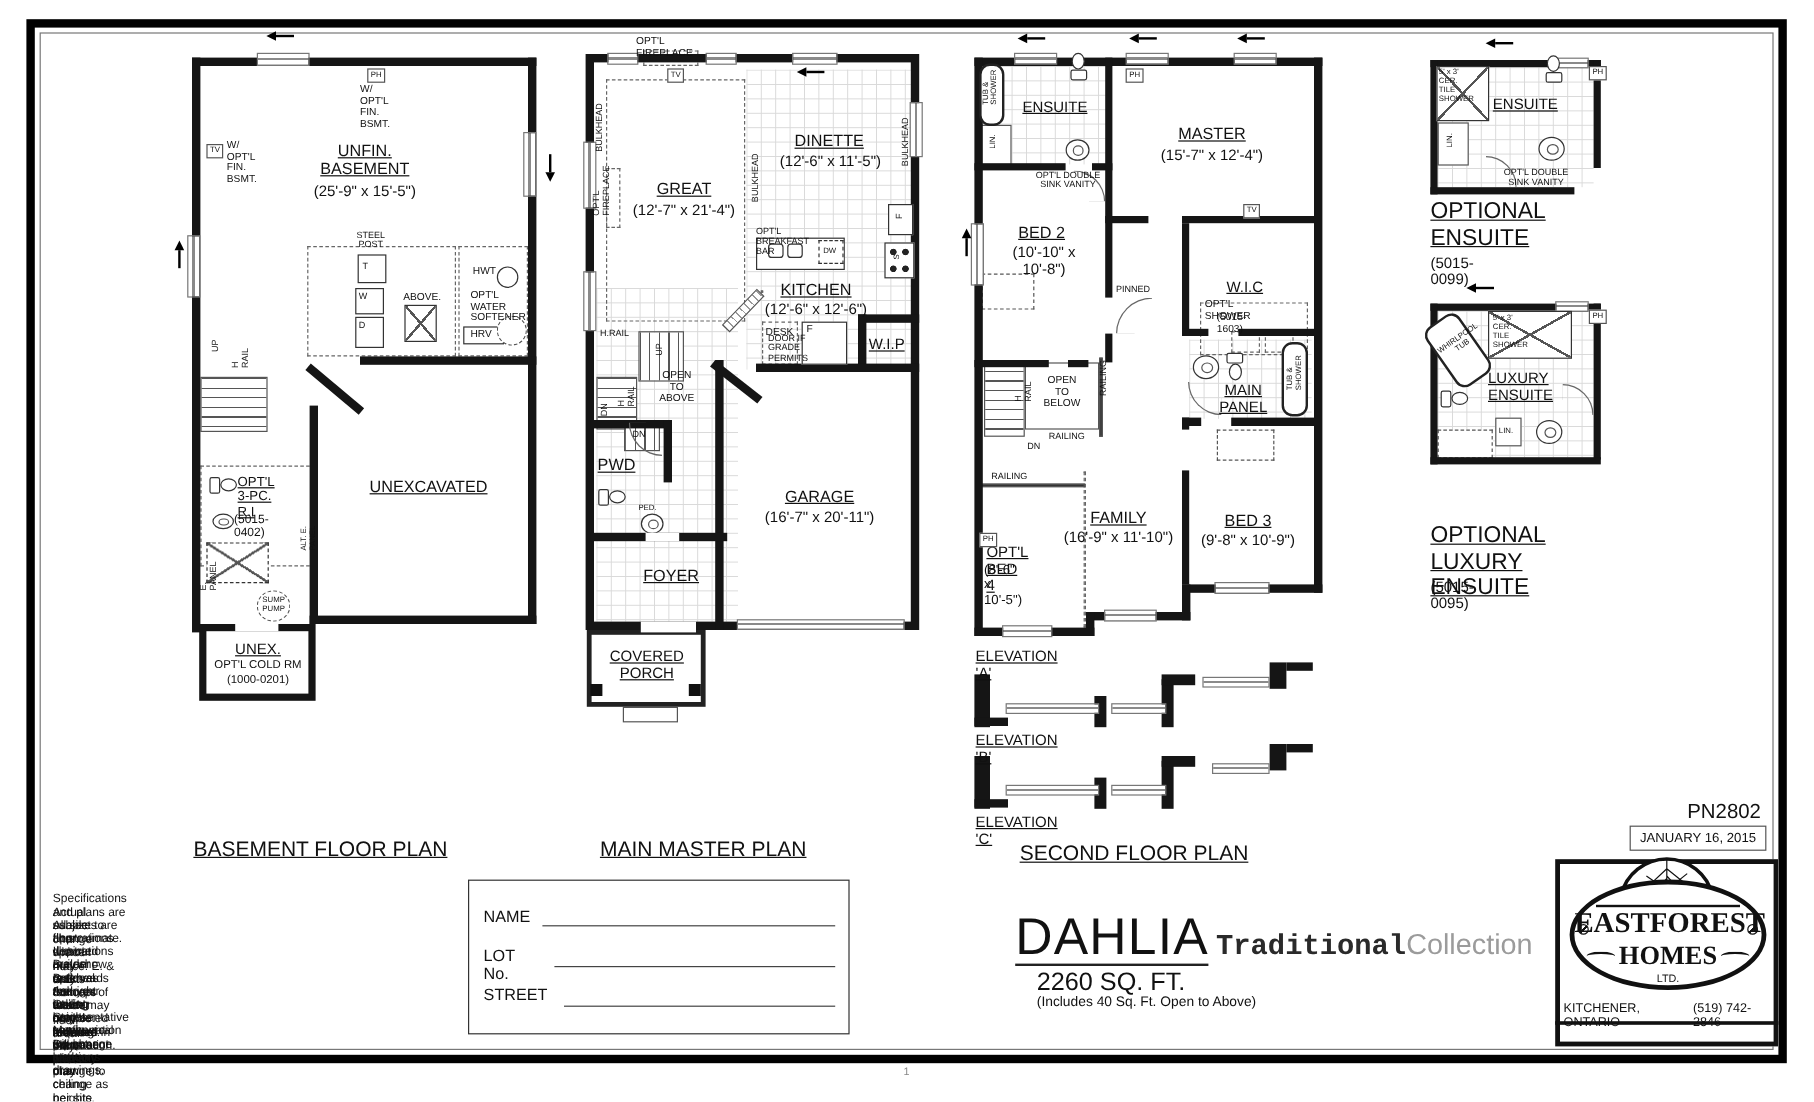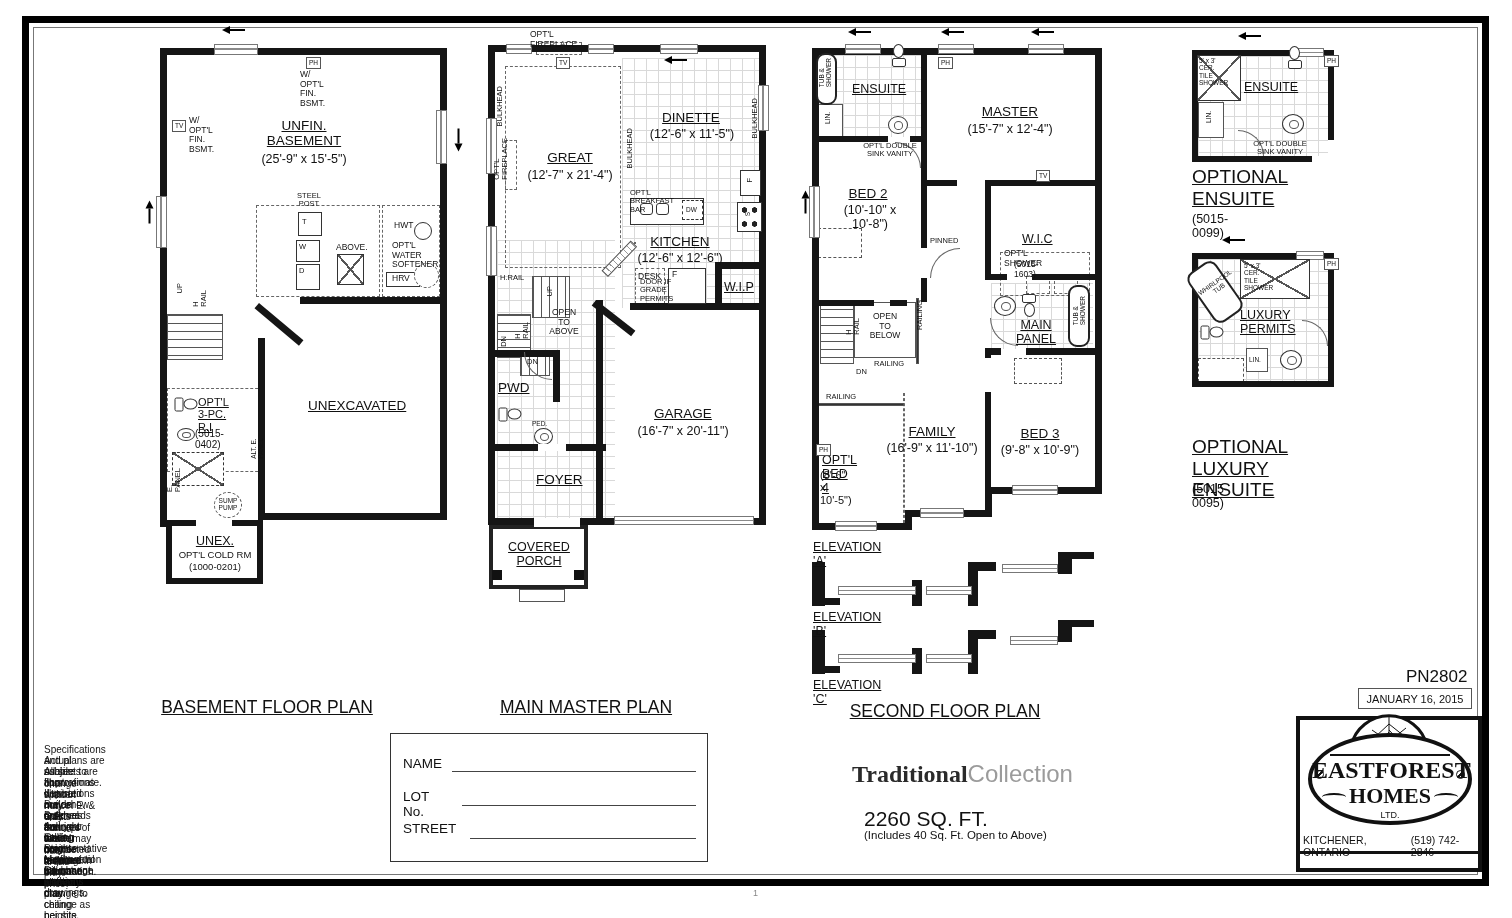--- a/index.html
+++ b/index.html
@@ -415,21 +415,21 @@
     <div class="mk" style="left:1324px;top:258px">PH</div>
     <div class="tile" style="left:1198px;top:259px;width:130px;height:122px"></div>
     <div class="tub" style="left:1198px;top:262px;width:34px;height:60px;transform:rotate(-35deg);transform-origin:center;"></div>
     <div class="lbl s6 c" style="left:1196px;top:278px;width:42px;transform:rotate(-35deg)">WHIRLPOOL
 TUB</div>
     <div class="xb" style="left:1240px;top:259px;width:70px;height:40px"></div>
     <div class="lbl s6" style="left:1244px;top:262px">5' x 3'
 CER. TILE
 SHOWER</div>
     <div class="lbl s12 u" style="left:1240px;top:308px">LUXURY
-PERMITS</div>
+ENSUITE</div>
     <div class="wc" style="left:1198px;top:328px;transform:rotate(-90deg)"></div>
     <div class="thin" style="left:1246px;top:348px;width:22px;height:24px"></div>
     <div class="lbl s6" style="left:1249px;top:356px">LIN.</div>
     <div class="sink" style="left:1280px;top:350px;width:22px;height:20px"></div>
     <div class="thin" style="left:1198px;top:358px;width:46px;height:24px;border-style:dashed"></div>
     <div class="arc aTR" style="left:1302px;top:320px;width:26px;height:26px"></div>
     <div class="lbl s18 u" style="left:1192px;top:436px">OPTIONAL</div>
     <div class="lbl s18 u" style="left:1192px;top:458px">LUXURY ENSUITE</div>
     <div class="lbl s12" style="left:1192px;top:482px">(5015-0095)</div>
   </div>
@@ -457,21 +457,22 @@
     <div style="position:absolute;left:390px;top:733px;width:318px;height:129px;border:1.5px solid #333;z-index:2;background:#fff"></div>
     <div class="lbl" style="left:403px;top:756px;font-size:13.5px">NAME</div>
     <div style="position:absolute;left:452px;top:771px;width:244px;height:1px;background:#444;z-index:3"></div>
     <div class="lbl" style="left:403px;top:789px;font-size:13.5px">LOT No.</div>
     <div style="position:absolute;left:462px;top:805px;width:234px;height:1px;background:#444;z-index:3"></div>
     <div class="lbl" style="left:403px;top:821px;font-size:13.5px">STREET</div>
     <div style="position:absolute;left:470px;top:838px;width:226px;height:1px;background:#444;z-index:3"></div>
   </div>
 
   <div style="position:absolute;left:846px;top:760px;display:flex;align-items:baseline;z-index:4;">
-    <span style="font-family:Liberation Serif, serif;font-size:24px;font-weight:700;color:#2a2a2a;margin-left:6px;">Traditional</span>
+    <span style="font-family:'Liberation Sans',sans-serif;font-size:43px;font-weight:400;letter-spacing:1px;color:#111;border-bottom:2px solid #222;line-height:1.0;">DAHLIA</span>
+    <span style="font-family:Liberation Mono, monospace;font-size:24px;font-weight:700;color:#2a2a2a;margin-left:6px;">Traditional</span>
     <span style="font-family:'Liberation Sans',sans-serif;font-size:24px;font-weight:400;color:#9b9b9b;">Collection</span>
   </div>
   <div class="lbl" style="left:864px;top:807px;font-size:21px;">2260 SQ. FT.</div>
   <div class="lbl" style="left:864px;top:829px;font-size:11.5px;">(Includes 40 Sq. Ft. Open to Above)</div>
 
   <div class="lbl" style="left:1406px;top:667px;font-size:17px;">PN2802</div>
   <div style="position:absolute;left:1358px;top:688px;width:114px;height:21px;border:1.5px solid #555;z-index:4;display:flex;align-items:center;justify-content:center;">
     <span style="font-size:11px;font-family:'Liberation Sans',sans-serif;color:#111;">JANUARY 16, 2015</span>
   </div>
 

